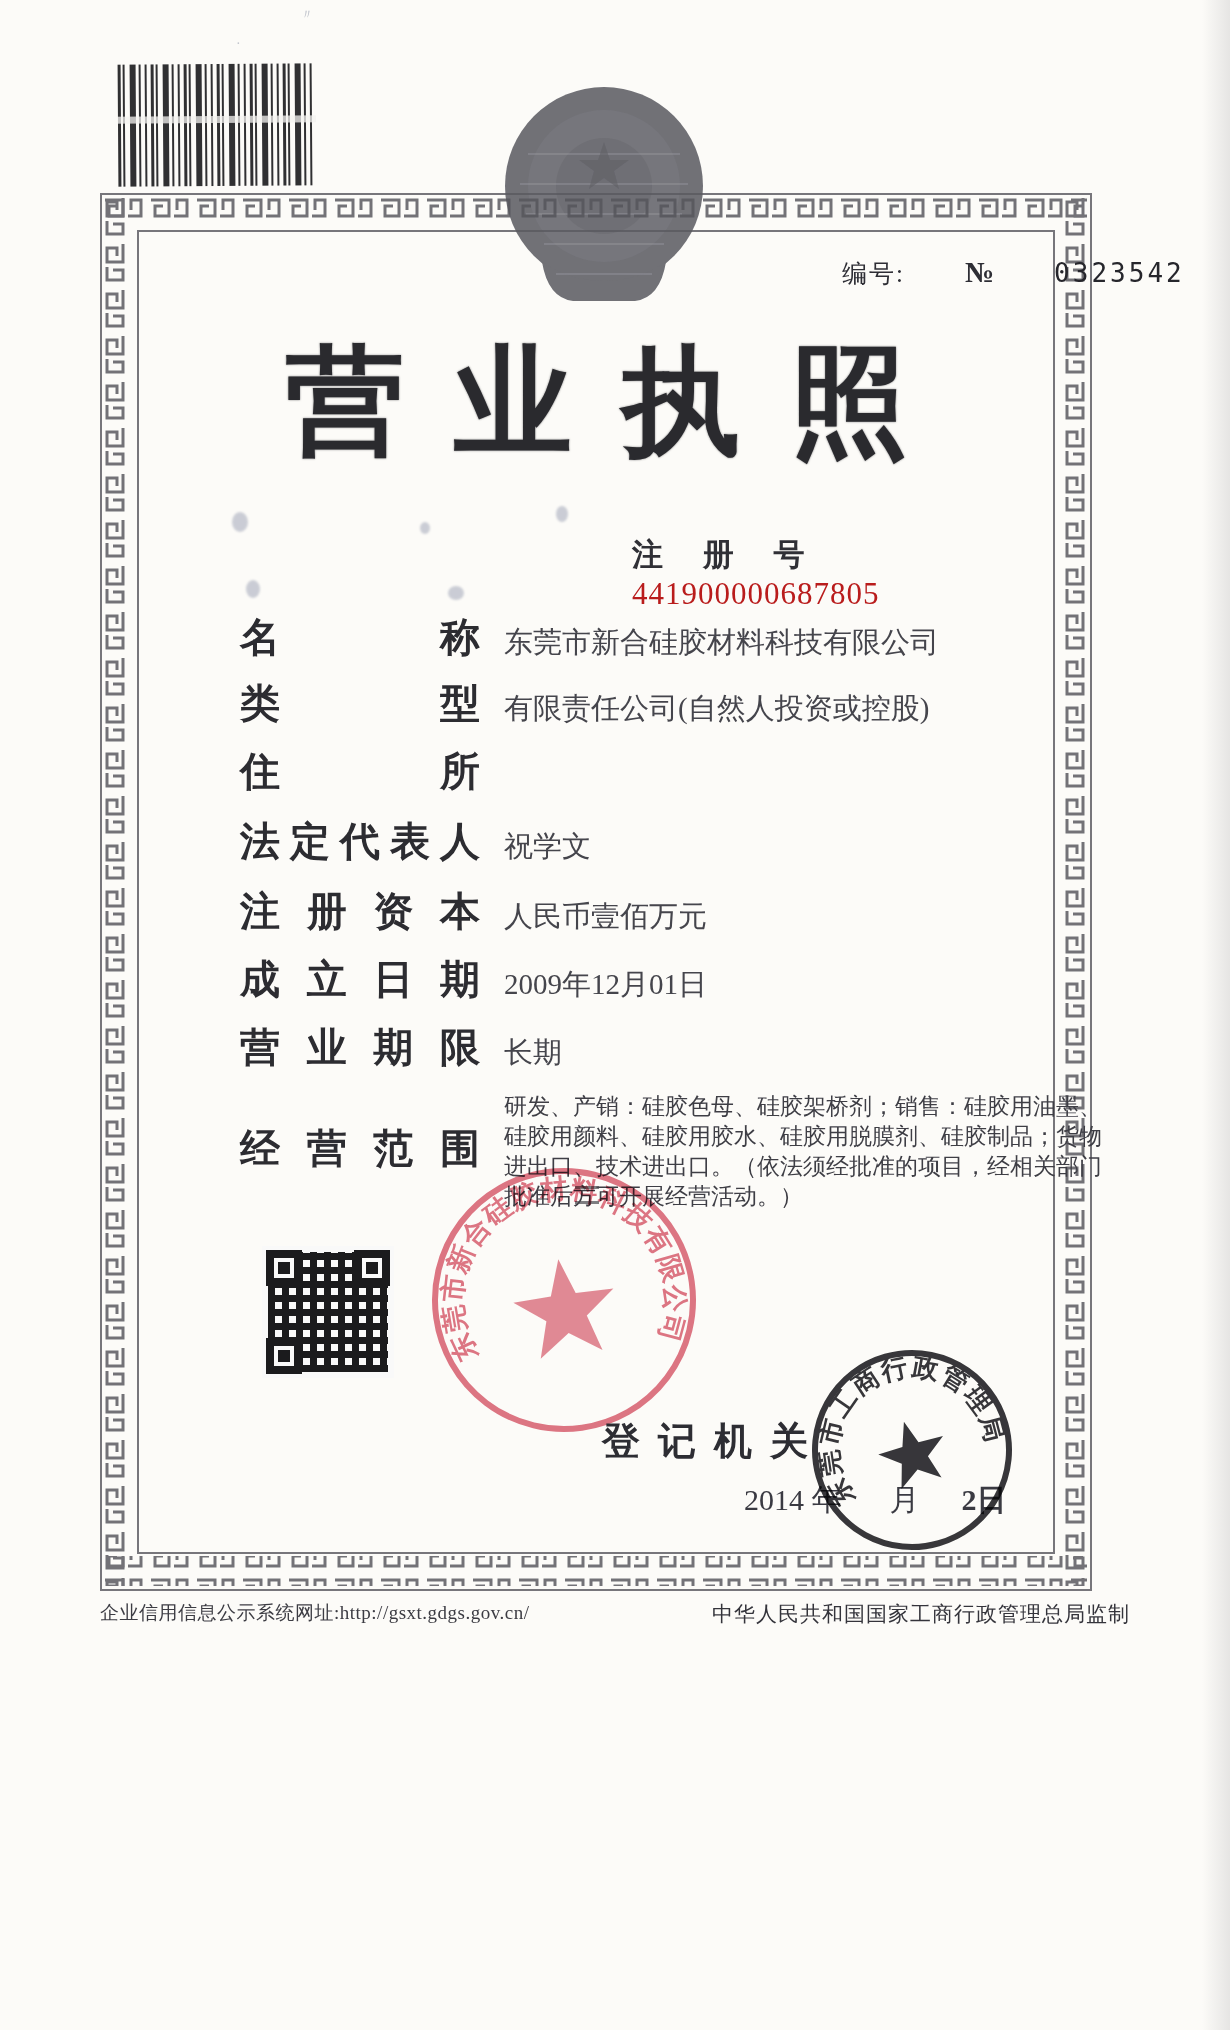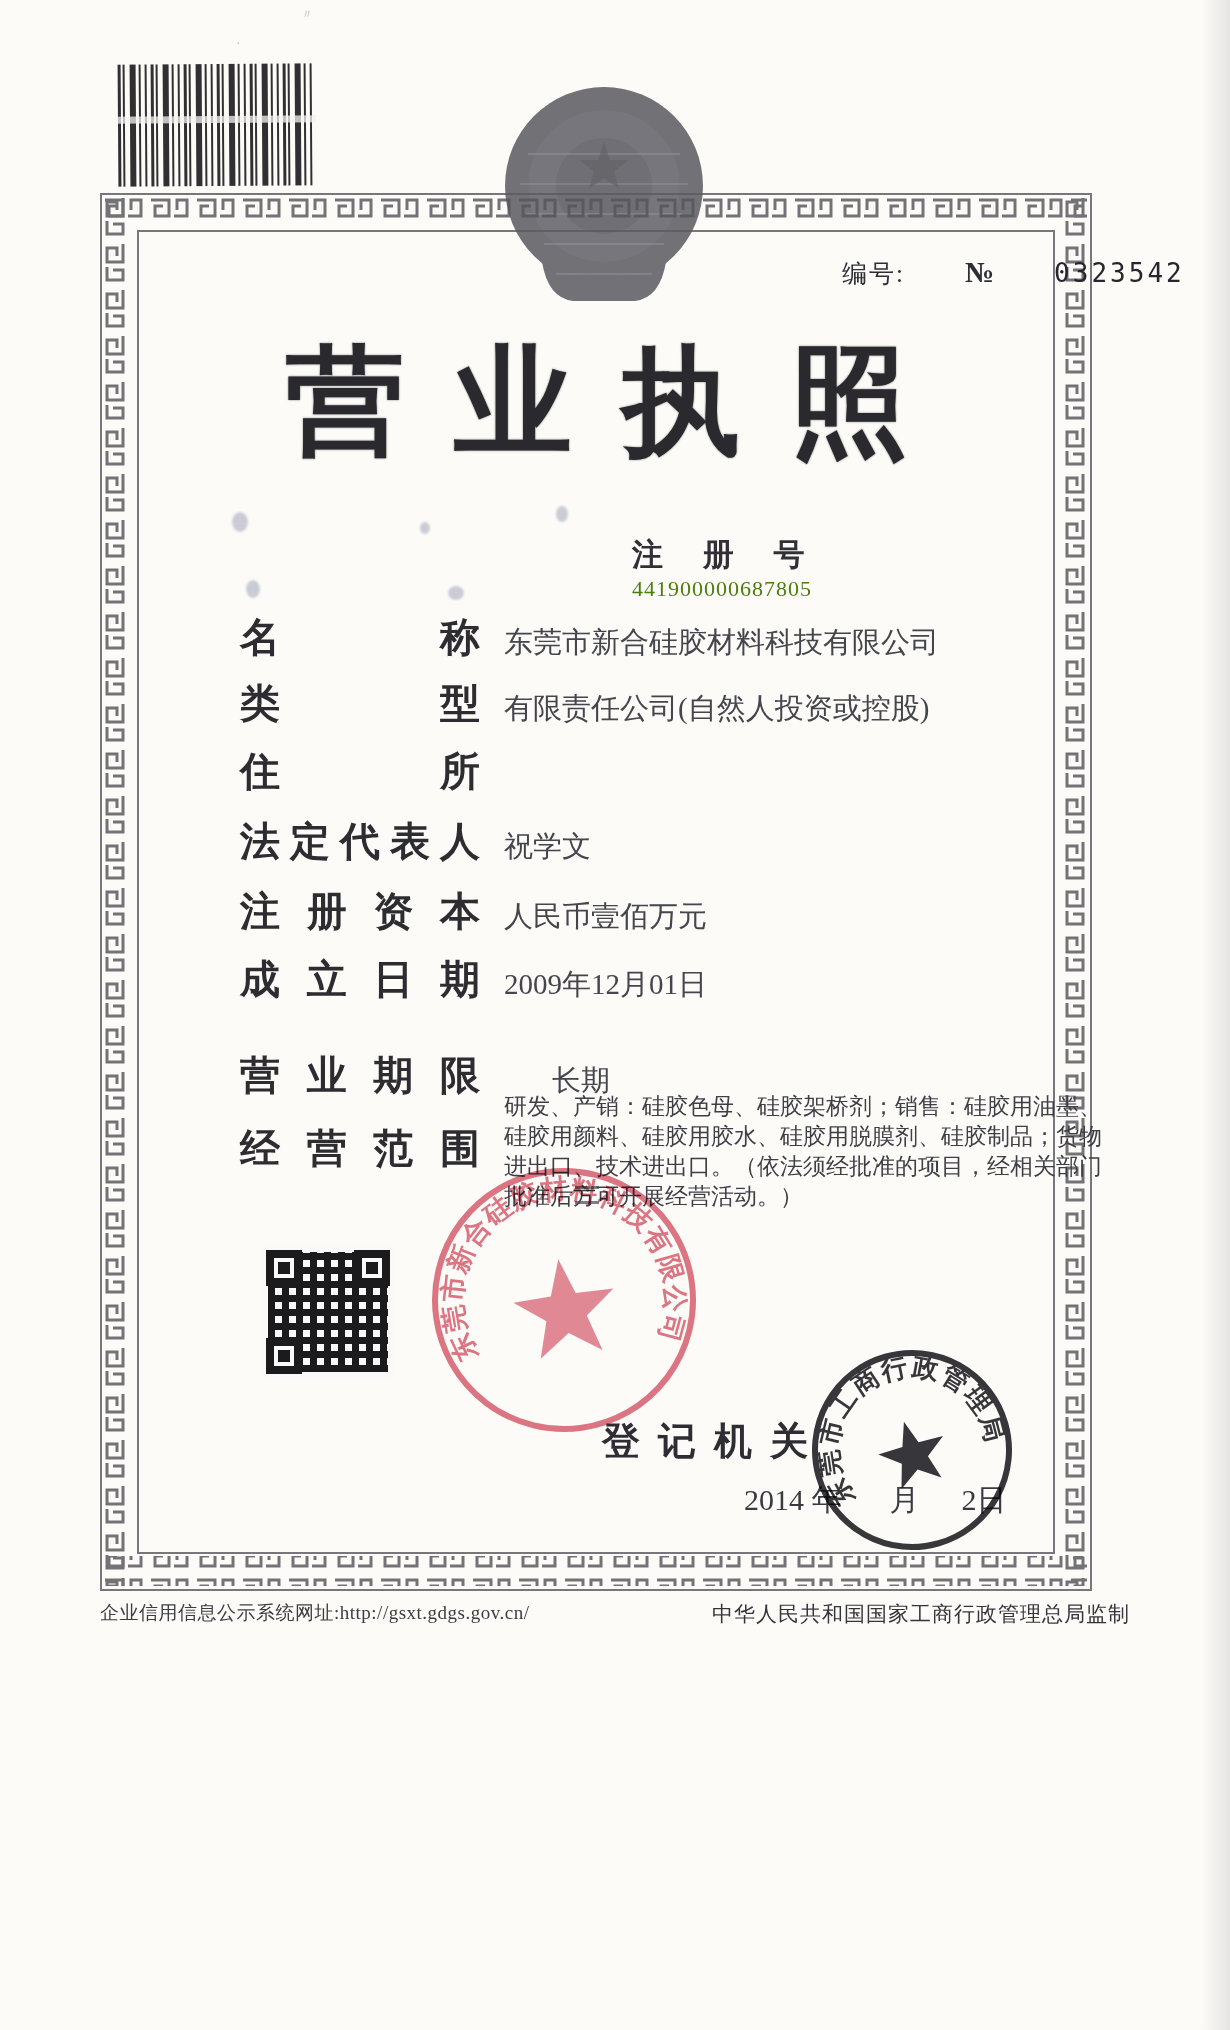--- a/index.html
+++ b/index.html
@@ -33,21 +33,21 @@
     font-size:26px;margin-left:12px;letter-spacing:3px;color:#26262c;}
 
   
   .title{left:286px;top:344px;width:622px;display:flex;justify-content:space-between;}
   .title span{font-size:118px;line-height:1;font-weight:800;color:#2a2a2e;
     text-shadow:0 0 2px rgba(35,35,40,.65);}
 
   
   .regno{left:618px;top:534px;display:flex;align-items:baseline;flex-direction:column;}
   .regno .lbl{font-size:31px;font-weight:600;letter-spacing:16px;color:#303036;}
-  .regno .num{font-size:22px;margin-left:14px;letter-spacing:1px;color:#4d7c0f;}
+  .regno .num{font-size:31px;margin-left:14px;letter-spacing:1px;color:#b91c1c;}
 
   
   .smudge{border-radius:50%;opacity:.30;filter:blur(1px);background:#5a6486;}
   .scribble{left:575px;top:1186px;width:24px;height:12px;opacity:.7;
     border-top:3px solid #4a4a50;border-bottom:3px solid #4a4a50;}
 
   
   .field-row{position:absolute;left:212px;display:flex;align-items:center;width:880px;margin-left:28px;}
   .field-label{width:240px;flex:0 0 240px;font-size:40px;line-height:1.2;font-weight:600;
     color:#2c2c31;text-align:justify;text-align-last:justify;-moz-text-align-last:justify;}
@@ -67,21 +67,21 @@
   .qr-finder.tl{left:4px;top:4px;} .qr-finder.tr{right:4px;top:4px;} .qr-finder.bl{left:4px;bottom:4px;}
 
   
   .seal{mix-blend-mode:multiply;}
   .seal-red{left:424px;top:1160px;}
   .seal-black{left:806px;top:1344px;}
 
   
   .registrar{left:602px;top:1416px;font-size:38px;font-weight:600;letter-spacing:18px;color:#2d2d33;}
   .issue-date{left:744px;top:1480px;display:flex;align-items:baseline;font-size:30px;color:#3a3a42;}
-  .issue-date .m{margin-left:48px;} .issue-date .d{margin-left:42px;}
+  .issue-date .m{margin-left:48px;} .issue-date .d{margin-left:42px;font-weight:bold;}
   .footer-left{left:100px;top:1600px;font-size:19px;color:#3c3c43;letter-spacing:.5px;}
   .footer-right{left:712px;top:1600px;font-size:21px;font-weight:500;color:#34343b;letter-spacing:1px;}
 
   .topmark{opacity:.35;color:#55607e;font-size:14px;}
 </style>
 </head>
 <body>
 
 <div class="scan-page">
 
@@ -164,21 +164,21 @@
     <div class="field-value">祝学文</div>
   </div>
   <div class="field-row" style="top:888px;">
     <div class="field-label">注册资本</div>
     <div class="field-value">人民币壹佰万元</div>
   </div>
   <div class="field-row" style="top:956px;">
     <div class="field-label">成立日期</div>
     <div class="field-value">2009年12月01日</div>
   </div>
-  <div class="field-row" style="top:1052px;gap:48px;">
+  <div class="field-row" style="top:1024px;">
     <div class="field-label">营业期限</div>
     <div class="field-value">长期</div>
   </div>
   <div class="field-row" style="top:1086px;">
     <div class="field-label">经营范围</div>
     <div class="field-value field-value--para">研发、产销：硅胶色母、硅胶架桥剂；销售：硅胶用油墨、硅胶用颜料、硅胶用胶水、硅胶用脱膜剂、硅胶制品；货物进出口、技术进出口。（依法须经批准的项目，经相关部门批准后方可开展经营活动。）</div>
   </div>
 
   <div class="abs scribble"></div>
 

